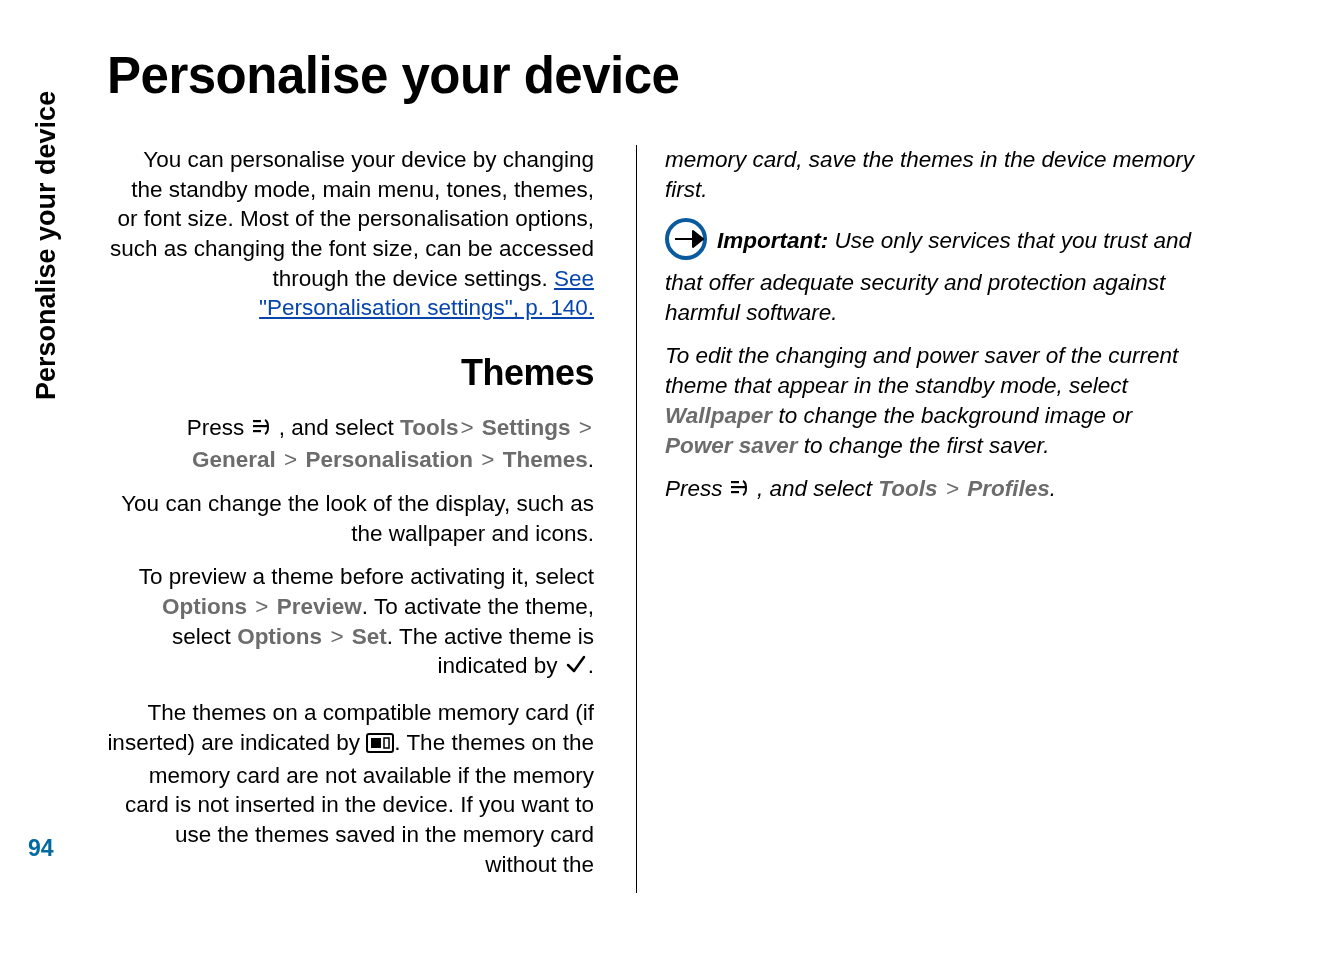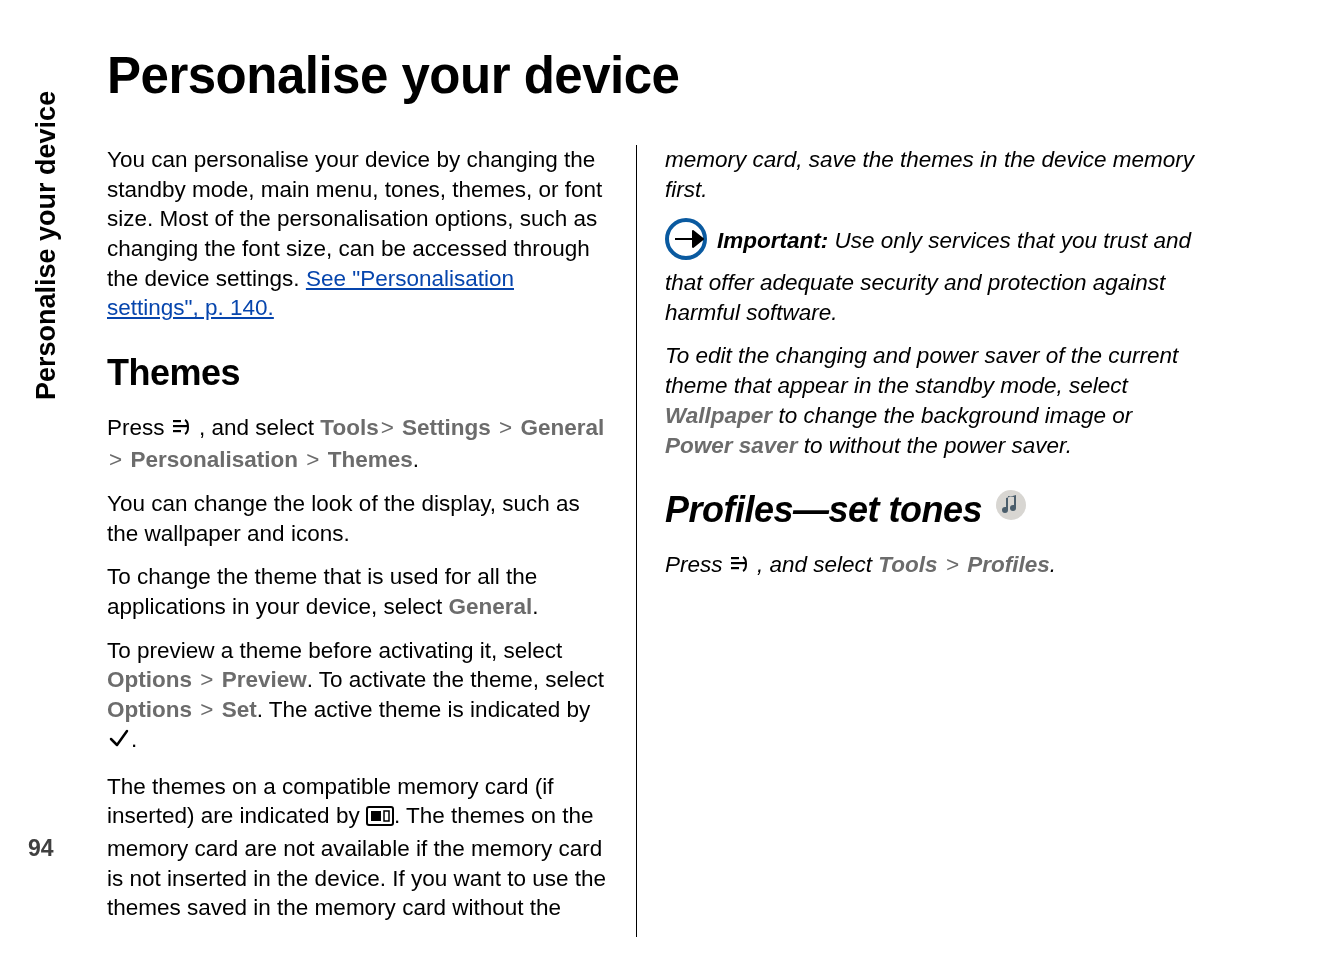--- a/index.html
+++ b/index.html
@@ -33,21 +33,21 @@
     color: #000;
     display: flex;
     align-items: center;
   }
   .page-number {
     position: absolute;
     left: 28px;
     top: 835px;
     font-weight: 700;
     font-size: 23px;
-    color: #404040;
+    color: #0369a1;
   }
   .content {
     position: absolute;
     left: 107px;
     top: 46px;
     width: 1160px;
   }
   h1 {
     font-size: 51px;
     font-weight: 800;
@@ -56,21 +56,21 @@
   }
   .columns {
     display: flex;
     gap: 0;
   }
   .col {
     width: 530px;
     font-size: 22.5px;
     line-height: 1.32;
   }
-  .col.left { padding-right: 28px; border-right: 1px solid #000; }
+  .col.left { padding-right: 42px; border-right: 1px solid #000; text-align: right; }
   .col.right { padding-left: 28px; width: 560px; font-style: italic; }
   .para { margin-bottom: 14px; }
   h2 {
     font-size: 36px;
     font-weight: 800;
     margin-top: 26px;
     margin-bottom: 16px;
     letter-spacing: -0.5px;
   }
   h2.with-icon { display: flex; align-items: center; gap: 12px; }
@@ -115,23 +115,20 @@
           <span>Press </span><span class="icon"><svg width="22" height="22" viewBox="0 0 22 22">
                 <rect x="2" y="4" width="8" height="2.2" fill="#000"></rect>
                 <rect x="2" y="9" width="14" height="2.2" fill="#000"></rect>
                 <rect x="2" y="14" width="8" height="2.2" fill="#000"></rect>
                 <path d="M14 4 C18 6 18 16 14 18" stroke="#000" stroke-width="2" fill="none"></path>
               </svg></span><span> , and select </span><span class="menu">Tools</span><span class="gt">&gt;</span> <span class="menu">Settings</span> <span class="gt">&gt;</span> <span class="menu">General</span> <span class="gt">&gt;</span> <span class="menu">Personalisation</span> <span class="gt">&gt;</span> <span class="menu">Themes</span><span>.</span>
         </p>
 
         <p class="para">You can change the look of the display, such as the wallpaper and icons.</p>
 
-        <p class="para">
-          <span>To change the theme that is used for all the applications in your device, select </span><span class="menu">General</span><span>.</span>
-        </p>
 
         <p class="para">
           <span>To preview a theme before activating it, select </span><span class="menu">Options</span> <span class="gt">&gt;</span> <span class="menu">Preview</span><span>. To activate the theme, select </span><span class="menu">Options</span> <span class="gt">&gt;</span> <span class="menu">Set</span><span>. The active theme is indicated by </span><span class="icon"><svg width="24" height="24" viewBox="0 0 24 24">
                 <path d="M4 13 L10 19 L20 5" stroke="#000" stroke-width="2.5" fill="none" stroke-linecap="round" stroke-linejoin="round"></path>
               </svg></span><span>.</span>
         </p>
 
         <p class="para">
           <span>The themes on a compatible memory card (if inserted) are indicated by </span><span class="icon"><svg width="28" height="20" viewBox="0 0 28 20">
                 <rect x="1" y="1" width="26" height="18" rx="2" fill="none" stroke="#000" stroke-width="2"></rect>
@@ -149,30 +146,23 @@
 
 
         <p class="para notice">
           <span class="notice-icon icon"><svg width="50" height="42" viewBox="0 0 50 42">
                 <circle cx="21" cy="21" r="19" fill="none" stroke="#0a5aa0" stroke-width="4"></circle>
                 <path d="M10 21 L34 21 M28 13 L38 21 L28 29 Z" fill="#000" stroke="#000" stroke-width="2" stroke-linejoin="round"></path>
               </svg></span><span class="bold">Important:</span><span>  Use only services that you trust and that offer adequate security and protection against harmful software.</span>
         </p>
 
         <p class="para">
-          <span>To edit the changing and power saver of the current theme that appear in the standby mode, select </span><span class="menu">Wallpaper</span><span> to change the background image or </span><span class="menu">Power saver</span><span> to without the power saver.</span>
+          <span>To edit the changing and power saver of the current theme that appear in the standby mode, select </span><span class="menu">Wallpaper</span><span> to change the background image or </span><span class="menu">Power saver</span><span> to change the first saver.</span>
         </p>
 
-        <h2 class="with-icon">
-          <span>Profiles—set tones</span>
-          <span class="icon"><svg width="34" height="34" viewBox="0 0 34 34">
-                <circle cx="17" cy="17" r="15" fill="#d8d6d2"></circle>
-                <path d="M14 8 L14 22 Q14 25 11 25 Q8 25 8 22 Q8 19 11 19 L12 19 L12 10 L22 7 L22 20 Q22 23 19 23 Q16 23 16 20 Q16 17 19 17 L20 17 L20 9 Z" fill="#4a5d6b"></path>
-              </svg></span>
-        </h2>
 
         <p class="para">
           <span>Press </span><span class="icon"><svg width="22" height="22" viewBox="0 0 22 22">
                 <rect x="2" y="4" width="8" height="2.2" fill="#000"></rect>
                 <rect x="2" y="9" width="14" height="2.2" fill="#000"></rect>
                 <rect x="2" y="14" width="8" height="2.2" fill="#000"></rect>
                 <path d="M14 4 C18 6 18 16 14 18" stroke="#000" stroke-width="2" fill="none"></path>
               </svg></span><span> , and select </span><span class="menu">Tools</span> <span class="gt">&gt;</span> <span class="menu">Profiles</span><span>.</span>
         </p>
 

